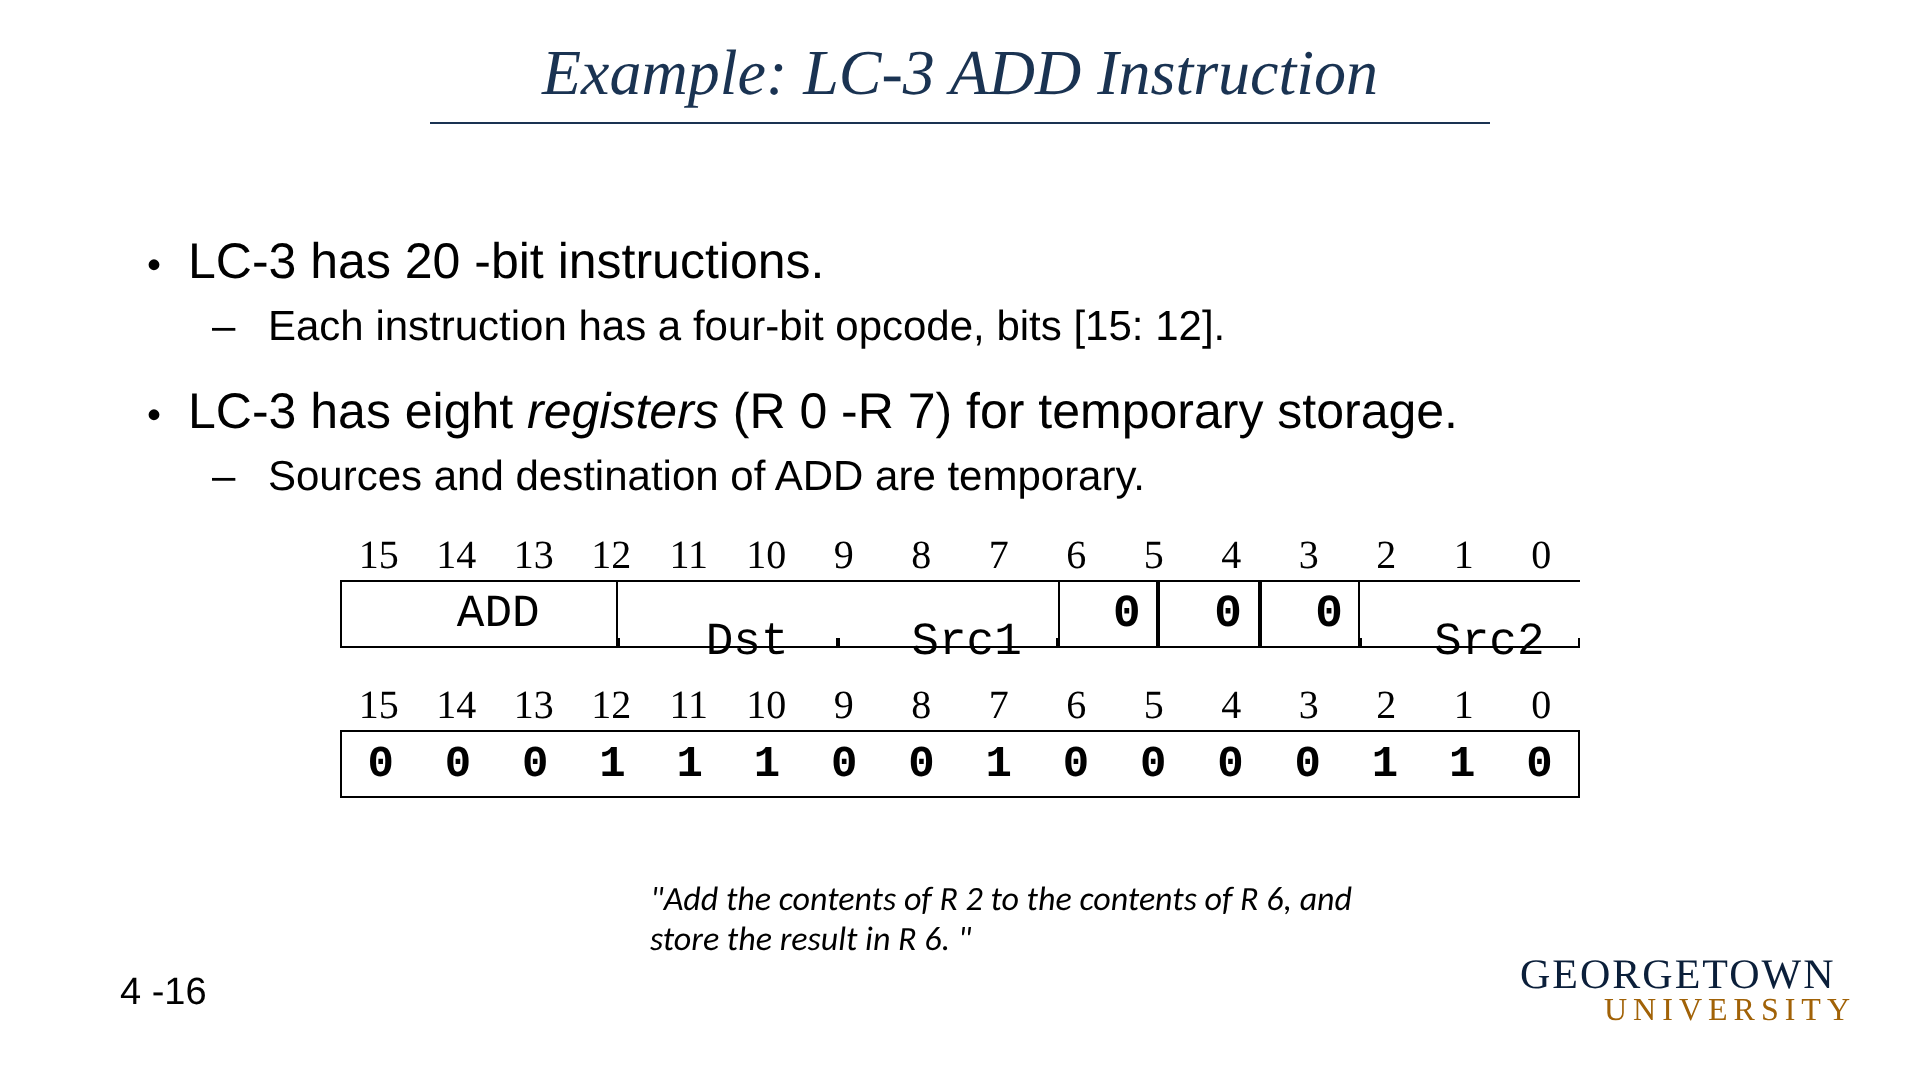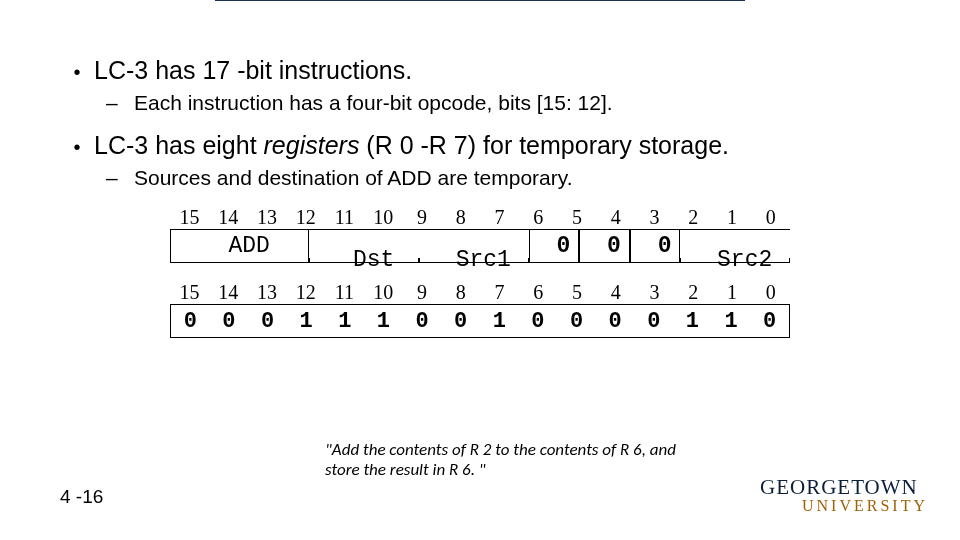--- a/index.html
+++ b/index.html
@@ -144,27 +144,28 @@
     letter-spacing: 3px;
     color: #a16207;
     padding-left: 42px;
   }
 </style>
 </head>
 <body>
 
 <div class="slide">
 
+  <div class="title">Example: LC-3 ADD Instruction</div>
   <div class="title-underline"></div>
 
   <div class="content">
 
     <div class="bullet1">
       <span class="dot">•</span>
-      <span>LC-3 has 17 -bit instructions.</span>
+      <span>LC-3 has 20 -bit instructions.</span>
     </div>
     <div class="bullet2">
       <span class="dash">–</span>
       <span>Each instruction has a four-bit opcode, bits [15: 12].</span>
     </div>
 
     <div class="bullet1">
       <span class="dot">•</span>
       <span>
         <span>LC-3 has eight </span><span class="italic">registers</span><span> (R 0 -R 7) for temporary storage.</span>

